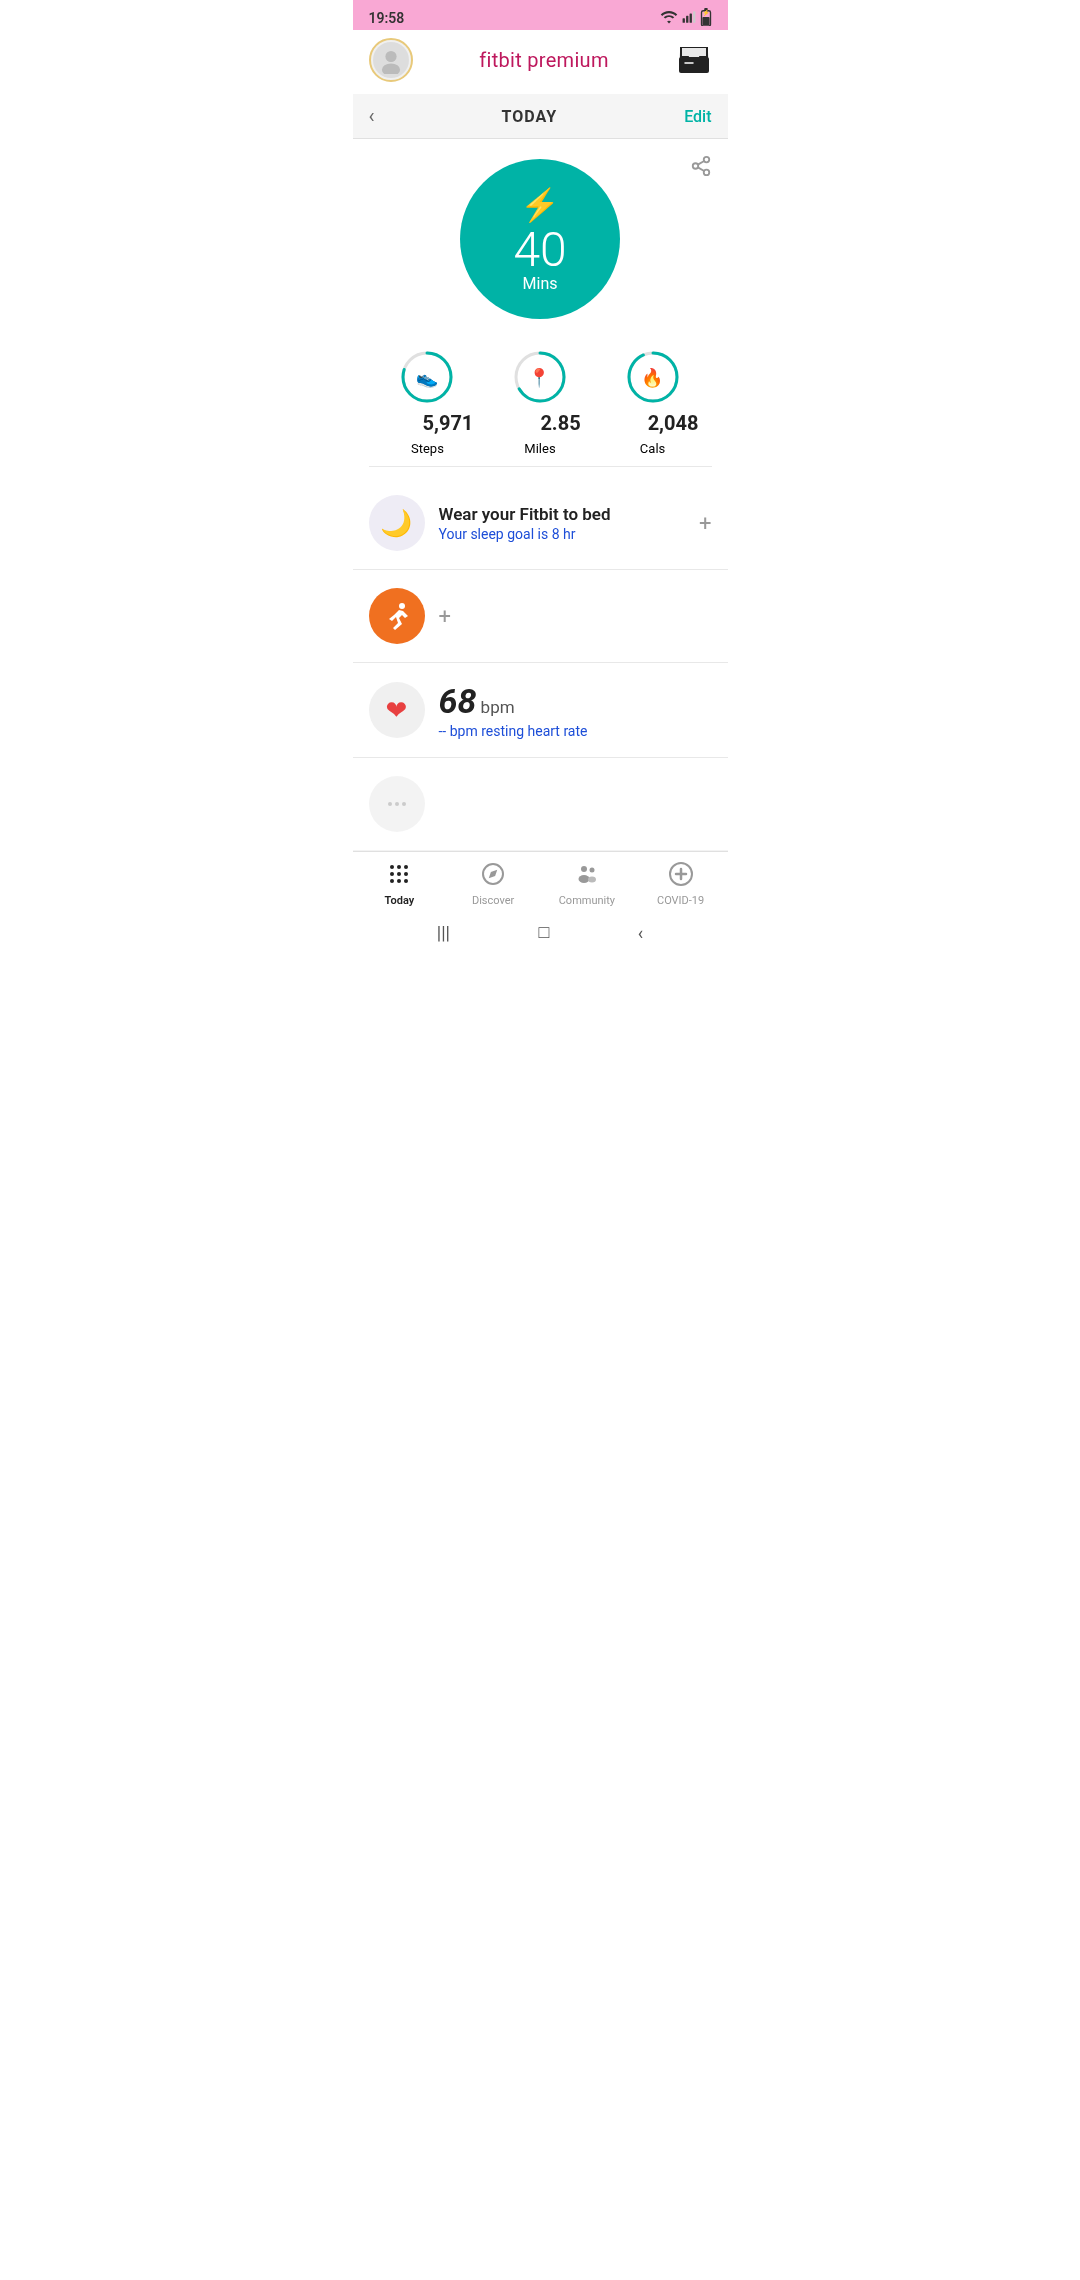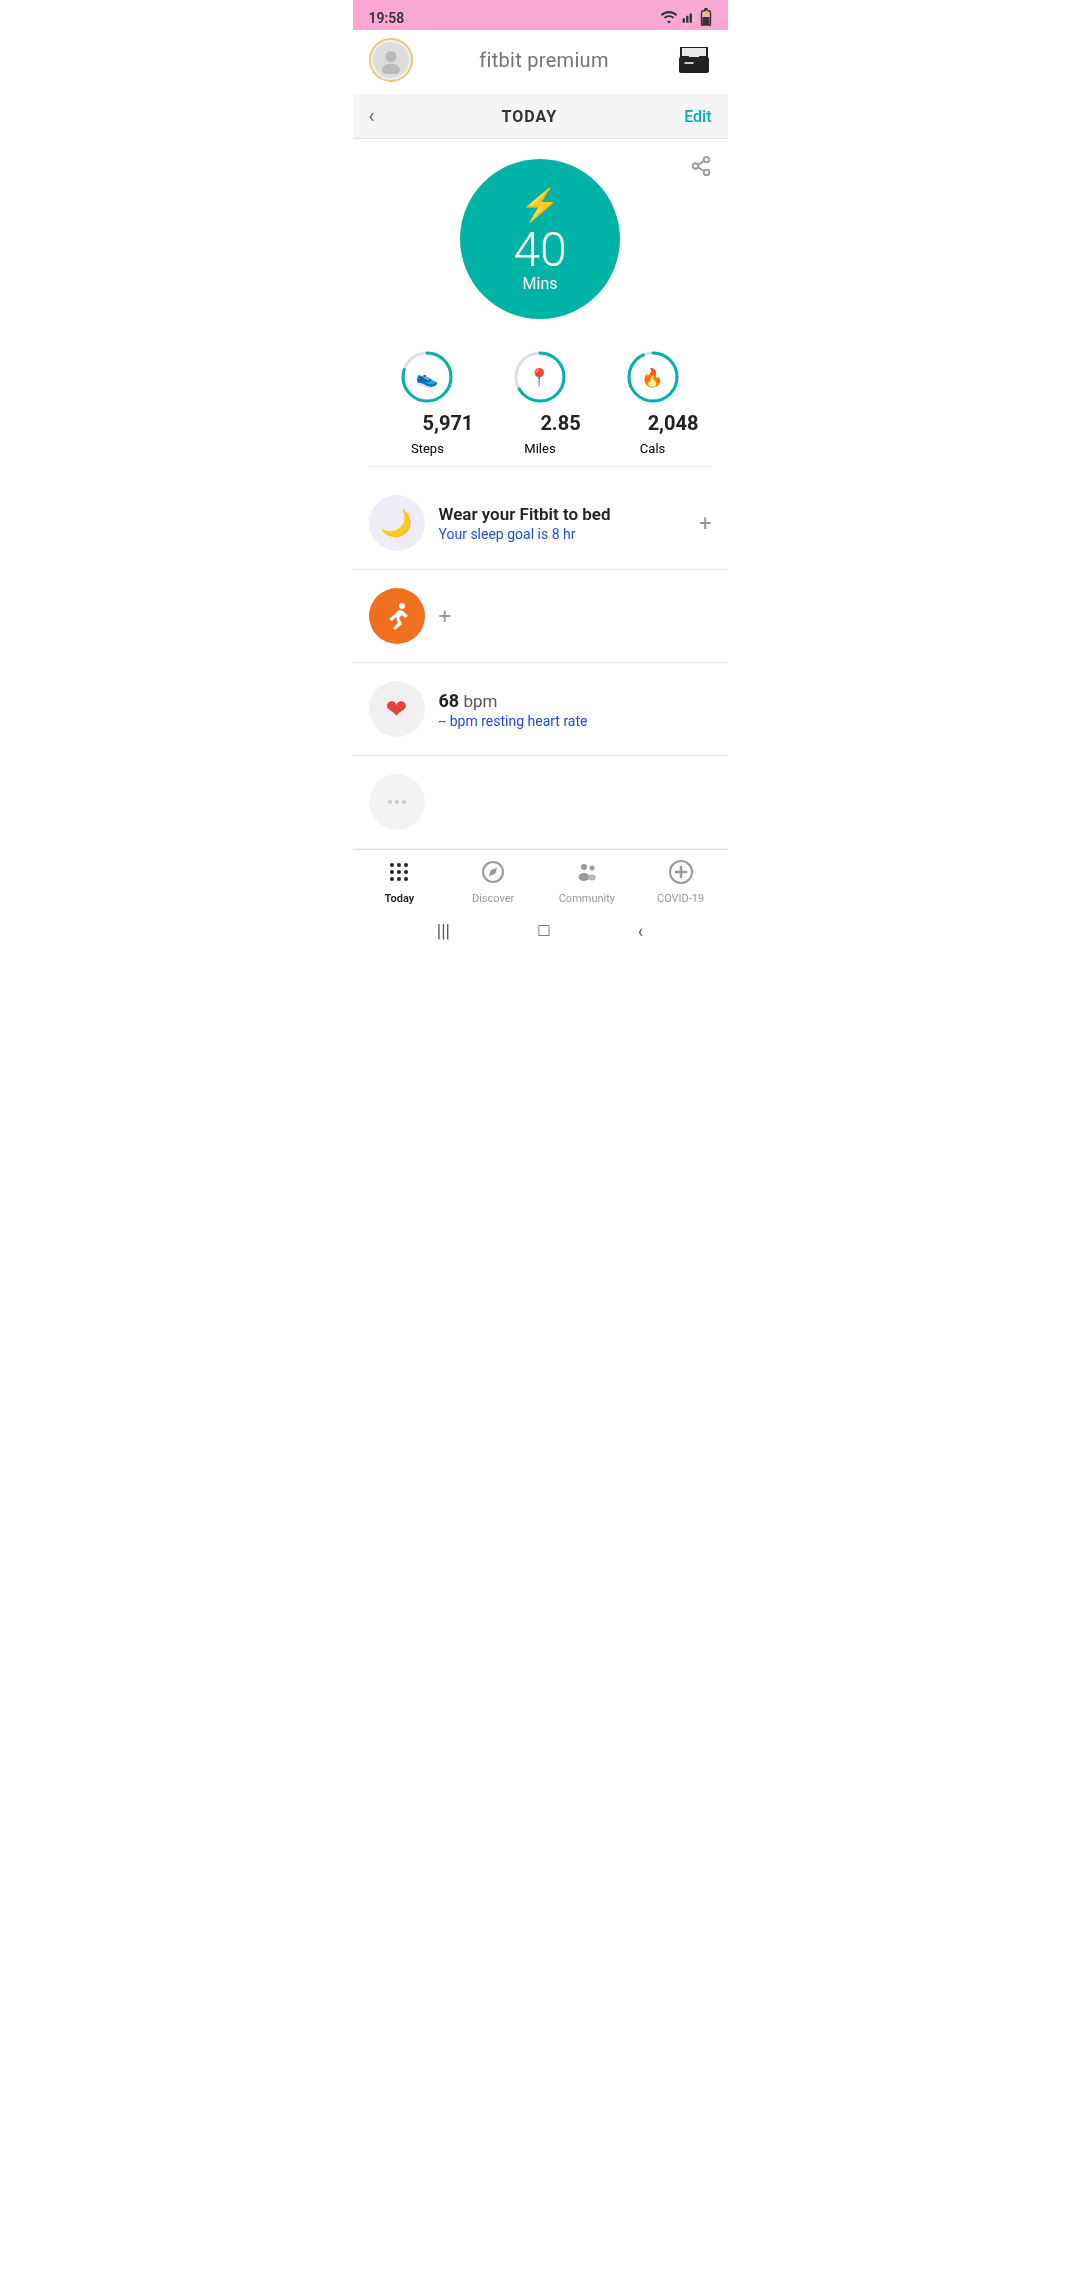--- a/index.html
+++ b/index.html
@@ -58,21 +58,21 @@
       height: 36px;
       border-radius: 50%;
       background: #ddd;
       display: flex;
       align-items: center;
       justify-content: center;
     }
     .app-title {
       font-size: 20px;
       font-weight: 400;
-      color: #737373;
+      color: #be185d;
       letter-spacing: 0.3px;
     }
     .inbox-icon {
       width: 36px;
       height: 36px;
       display: flex;
       align-items: center;
       justify-content: center;
     }
 
@@ -421,21 +421,21 @@
       </div>
       <span class="card-action">+</span>
     </div>
 
     <div class="info-card">
       <div class="card-icon-wrap card-icon-heart">
         <span style="font-size:26px; color:#e84040;">❤</span>
       </div>
       <div class="card-text">
         <div class="card-title">
-          <span style="font-size:18px; font-weight:700;">68</span>
+          <span style="font-size:34px; font-weight:700;font-style:italic;">68</span>
           <span style="font-size:17px; font-weight:400; color:#555;"> bpm</span>
         </div>
         <div class="card-subtitle">-- bpm resting heart rate</div>
       </div>
     </div>
 
     <div class="info-card" style="opacity:0.5;">
       <div class="card-icon-wrap" style="background:#e8e8e8;">
         <svg width="24" height="24" viewBox="0 0 24 24">
           <circle cx="5" cy="12" r="2" fill="#999"></circle>

